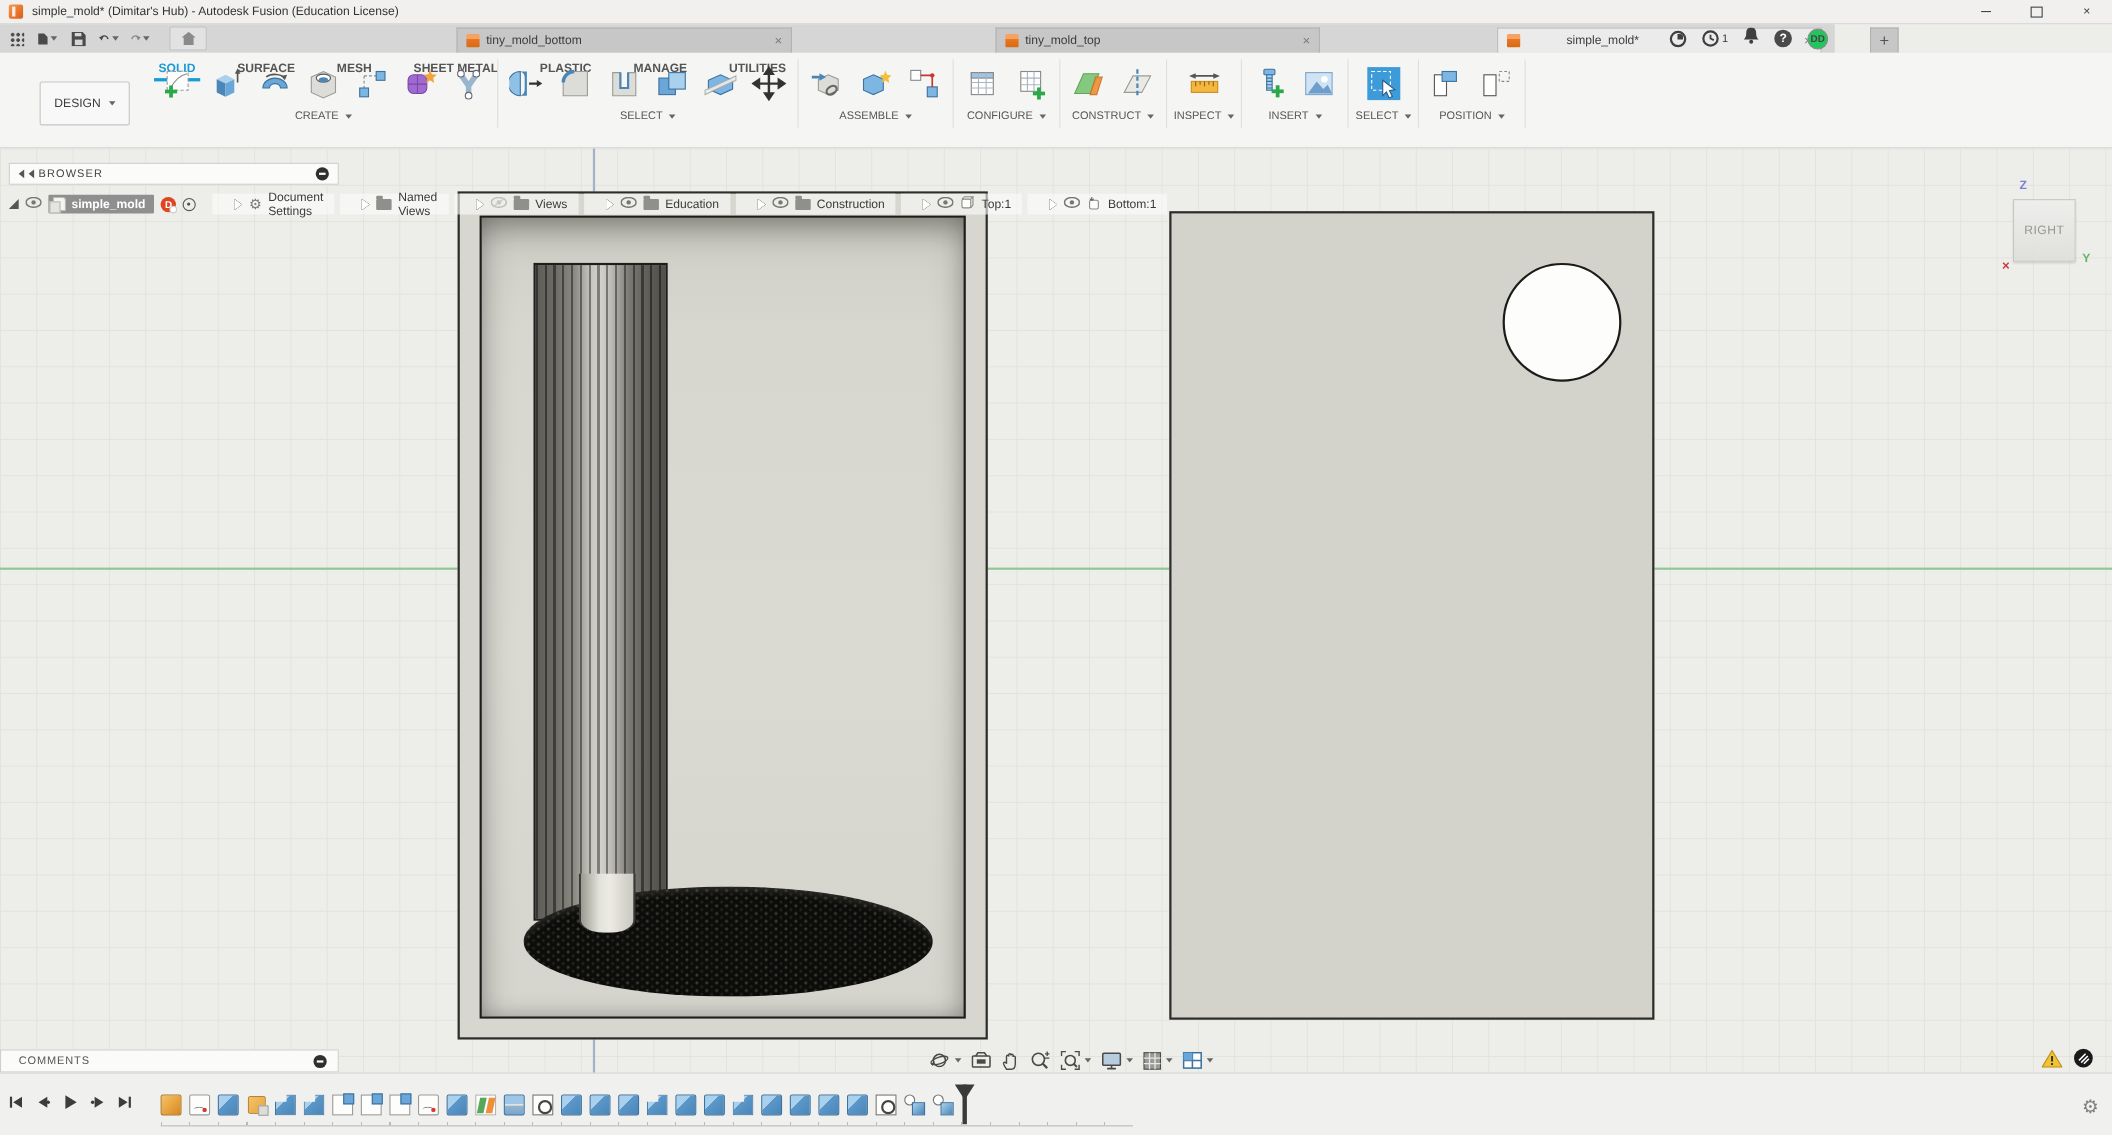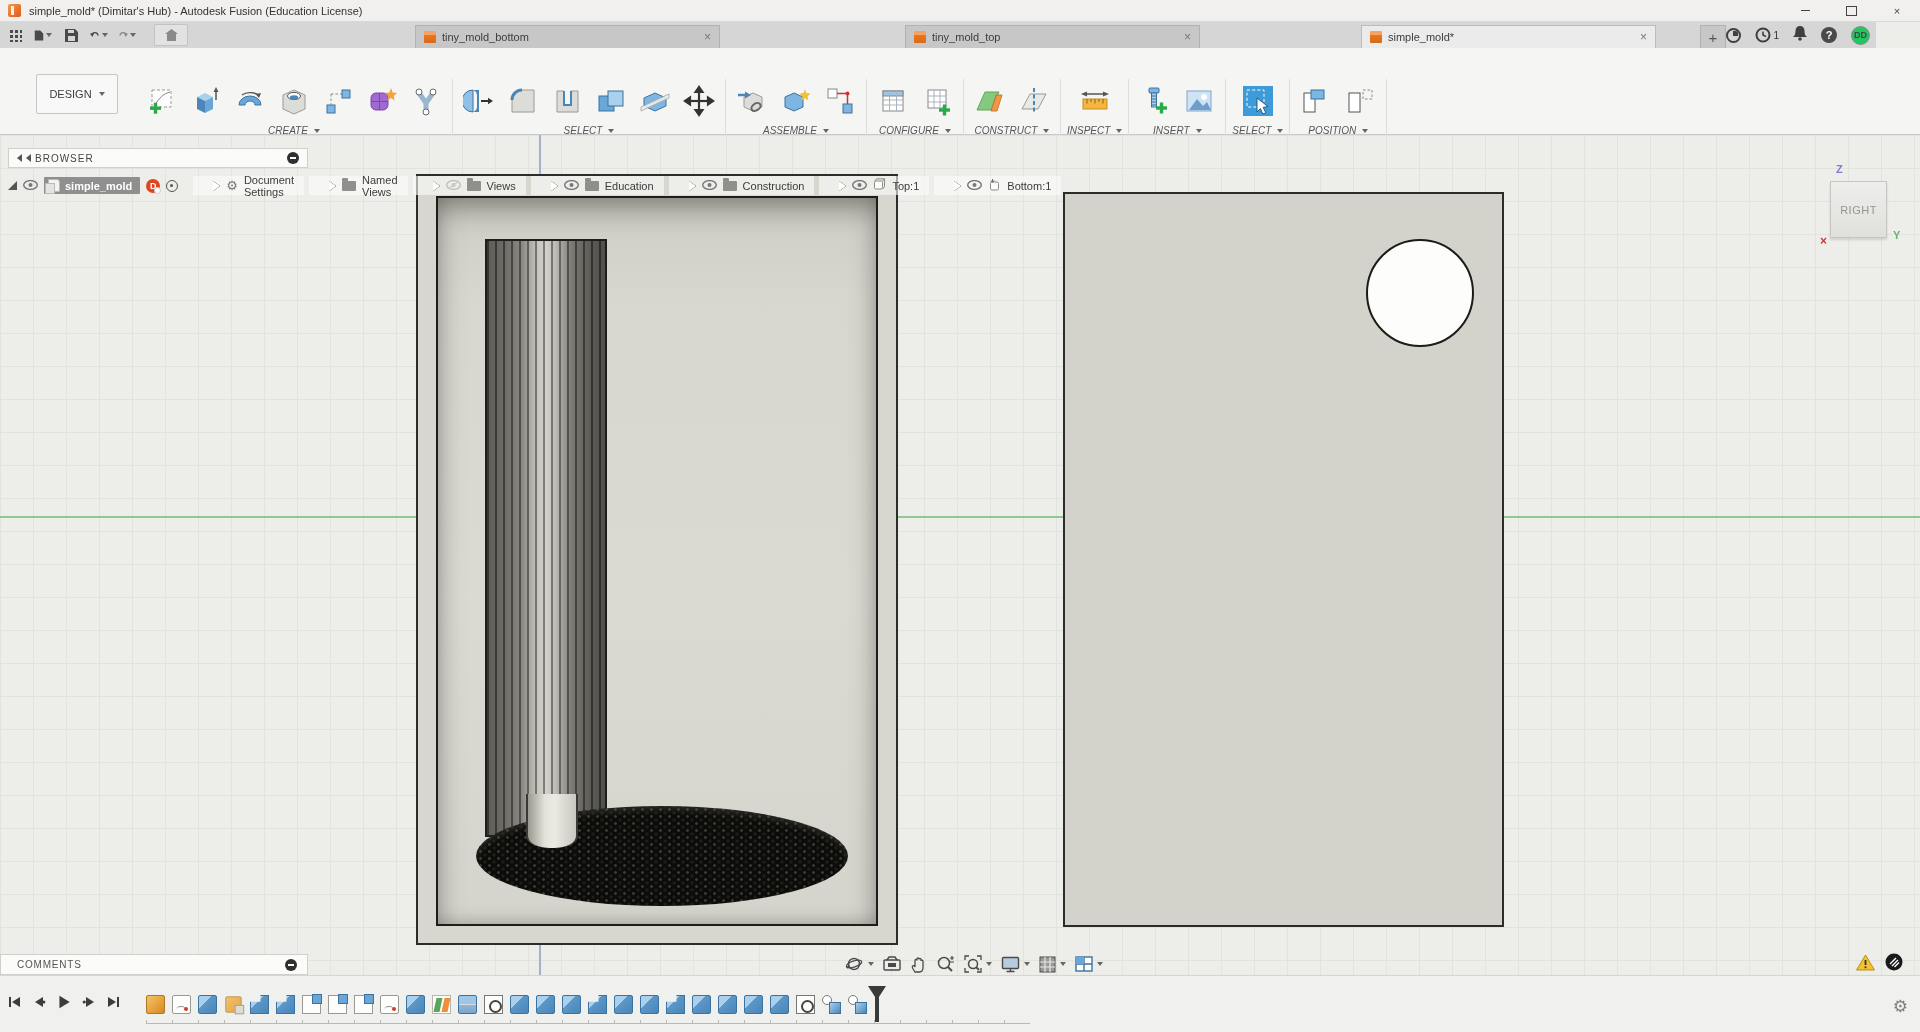--- a/index.html
+++ b/index.html
@@ -10,53 +10,53 @@
   .titlebar{position:absolute;left:0;top:0;width:1920px;height:22px;background:#f1f0ef;border-bottom:1px solid #d9d9d9;display:flex;align-items:center;}
   .fusion-logo{width:13px;height:13px;margin-left:8px;border-radius:2px;background:linear-gradient(135deg,#f49a4a 0%,#e8762d 55%,#d95f1e 100%);position:relative;}
   .fusion-logo::after{content:"";position:absolute;left:3px;top:2px;width:3px;height:9px;background:#fff;opacity:.85;}
   .title-text{font-size:11px;color:#333;margin-left:8px;}
   .win-controls{margin-left:auto;display:flex;height:22px;}
   .win-btn{width:46px;height:22px;display:flex;align-items:center;justify-content:center;color:#444;font-size:11px;}
   .win-min::after{content:"";width:9px;height:1px;background:#444;}
   .win-max::after{content:"";width:9px;height:8px;border:1px solid #444;}
 
   
-  .appbar{position:absolute;left:0;top:22px;width:1876px;height:26px;background:#d6d6d6;display:flex;align-items:flex-end;}
+  .appbar{position:absolute;left:0;top:22px;width:1668px;height:26px;background:#d6d6d6;display:flex;align-items:flex-end;}
   .qat{display:flex;align-items:center;height:26px;padding-left:6px;gap:10px;flex:0 0 auto;}
   .qat-icon{width:18px;height:18px;display:flex;align-items:center;justify-content:center;color:#4a4a4a;}
   .caret-dn{width:0;height:0;border-left:3px solid transparent;border-right:3px solid transparent;border-top:4px solid #666;display:inline-block;margin-left:2px;}
   .grid9{width:13px;height:13px;background:
     radial-gradient(circle,#4a4a4a 1.6px,transparent 1.8px);
     background-size:5px 5px;background-position:0 0;}
   .home-btn{width:34px;height:22px;background:#e2e2e2;border:1px solid #c2c2c2;border-radius:2px;display:flex;align-items:center;justify-content:center;margin-left:8px;}
   .tabs-zone{position:absolute;left:0;top:0;width:100%;height:26px;}
   .doc-tab{position:absolute;top:3px;height:23px;display:flex;align-items:center;padding:0 8px;background:#c7c7c7;border:1px solid #b2b2b2;border-bottom:none;font-size:11px;color:#3c3c3c;}
   .doc-tab.active{background:#ebebeb;border-color:#bcbcbc;}
   .tab-cube{width:12px;height:12px;margin-right:6px;background:linear-gradient(180deg,#f5a263 0%,#f5a263 35%,#e87722 35%,#d96a15 100%);border-radius:1px;}
   .tab-close{margin-left:auto;color:#777;font-size:12px;padding-left:10px;}
   .tab1{left:415px;width:305px;}
   .tab2{left:905px;width:295px;}
-  .tab3{left:1361px;width:295px;}
+  .tab3{left:1361px;width:295px;gap:36px;}
   .newtab{position:absolute;left:1700px;top:3px;width:26px;height:23px;background:#c7c7c7;border:1px solid #b2b2b2;border-bottom:none;display:flex;align-items:center;justify-content:center;color:#555;font-size:15px;}
   .appbar-right{position:absolute;right:6px;top:2px;height:22px;display:flex;align-items:center;gap:14px;}
   .ring-icon{width:15px;height:15px;border-radius:50%;border:2px solid #3f3f3f;position:relative;}
   .ring-icon::after{content:"";position:absolute;right:1px;top:1px;width:5px;height:5px;background:#3f3f3f;border-radius:0 50% 0 0;}
   .clock-wrap{display:flex;align-items:center;gap:2px;font-size:10px;color:#333;}
   .badge-num{font-size:10px;color:#333;}
   .help-circle{width:16px;height:16px;border-radius:50%;background:#4a4a4a;color:#fff;font-size:11px;font-weight:bold;display:flex;align-items:center;justify-content:center;}
   .avatar{width:19px;height:19px;border-radius:50%;background:#22c55e;border:1px solid #8a8a8a;color:#444;font-size:9px;font-weight:bold;display:flex;align-items:center;justify-content:center;}
 
   
   .ribbon{position:absolute;left:0;top:48px;width:1920px;height:87px;background:#f5f5f4;border-bottom:1px solid #c9c9c9;}
   .design-btn{position:absolute;left:36px;top:26px;width:82px;height:40px;background:#f8f8f8;border:1px solid #c6c6c6;border-radius:2px;display:flex;align-items:center;justify-content:center;gap:5px;font-size:11px;color:#3d3d3d;}
   .rib-tabs{position:absolute;left:140px;top:6px;display:flex;gap:30px;font-size:11px;font-weight:bold;color:#555;}
   .rib-tab{padding:2px 4px 6px 4px;position:relative;}
   .rib-tab.active{color:#1a9bd7;}
   .rib-tab.active::after{content:"";position:absolute;left:0;right:0;bottom:0;height:3px;background:#1a9bd7;}
-  .rib-groups{position:absolute;left:136px;top:31px;right:4px;height:62px;display:flex;font-style:italic;}
+  .rib-groups{position:absolute;left:136px;top:6px;right:4px;height:62px;display:flex;}
   .rib-group{display:flex;flex-direction:column;align-items:center;border-right:1px solid #dedede;padding:0 6px;}
   .rib-icons{display:flex;align-items:center;height:44px;gap:4px;}
   .rib-icon{width:40px;height:40px;display:flex;align-items:center;justify-content:center;}
   .rib-icon svg{width:32px;height:32px;}
   .rib-label{display:flex;align-items:center;gap:4px;font-size:10px;color:#555;margin-top:2px;}
 
   
   .canvas{position:absolute;left:0;top:135px;width:1920px;height:840px;background-color:#edeeea;
     background-image:linear-gradient(#e1e3dd 1px,transparent 1px),linear-gradient(90deg,#e1e3dd 1px,transparent 1px);
     background-size:33px 33px;}
@@ -249,20 +249,29 @@
       <span class="avatar">DD</span>
     </div>
   </div>
 
   <div class="ribbon">
     <div class="design-btn">
       <span>DESIGN</span>
         <span class="caret-dn"></span>
     </div>
 
+    <div class="rib-tabs">
+      <span class="rib-tab active">SOLID</span>
+      <span class="rib-tab">SURFACE</span>
+      <span class="rib-tab">MESH</span>
+      <span class="rib-tab">SHEET METAL</span>
+      <span class="rib-tab">PLASTIC</span>
+      <span class="rib-tab">MANAGE</span>
+      <span class="rib-tab">UTILITIES</span>
+    </div>
 
     <div class="rib-groups">
 
       <div class="rib-group">
         <div class="rib-icons">
           <span class="rib-icon">
             <svg viewBox="0 0 32 32">
                 <rect x="6" y="5" width="19" height="17" fill="#fdfdfd" stroke="#9a9a9a" stroke-dasharray="3 2"></rect>
                 <path d="M9 20 Q15 9 24 7" fill="none" stroke="#8a8a8a"></path>
                 <rect x="4" y="21.5" width="11" height="3.4" fill="#2ba84a"></rect>

